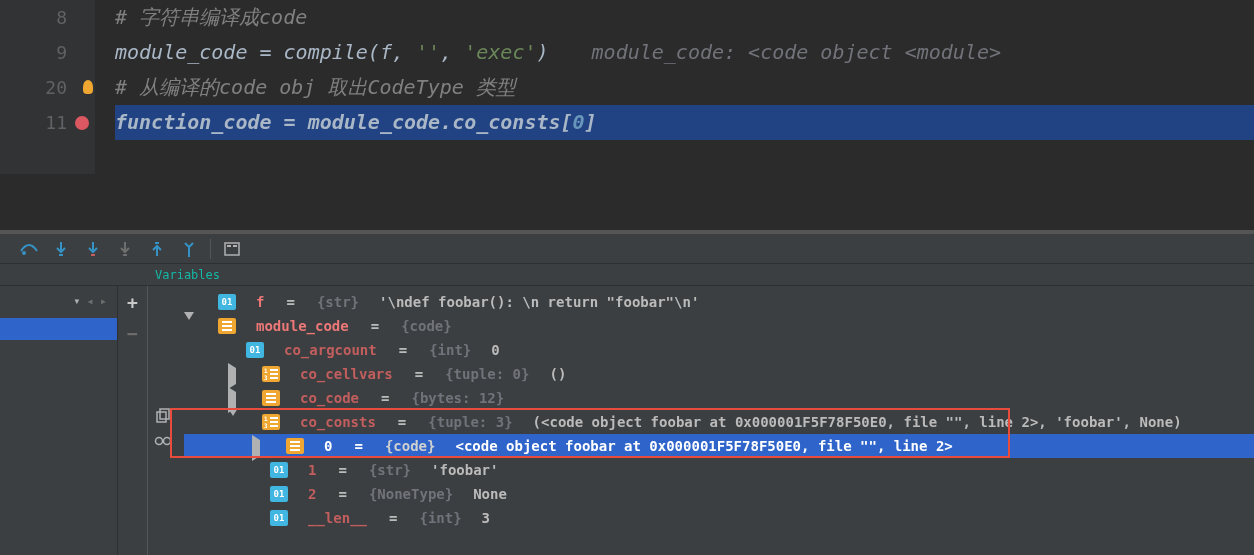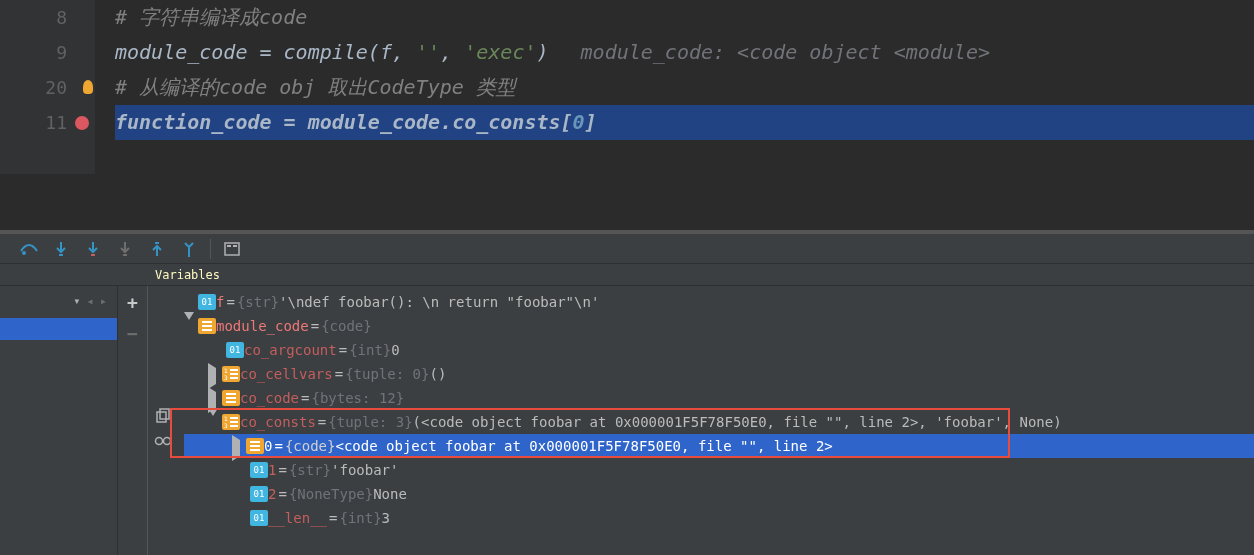--- a/index.html
+++ b/index.html
@@ -58,21 +58,21 @@
     font-style: italic;
     white-space: nowrap;
     overflow: hidden;
   }
   .code-line { height: 35px; padding-right:8px;}
   .hl-exec { background: #214283; font-weight: bold; }
   .c-comment { color: #808080; }
   .c-ident { color: #a9b7c6; }
   .c-str { color: #6a8759; }
   .c-num { color: #6897bb; }
-  .c-hint { color: #72737a; font-style: italic; margin-left:20px;}
+  .c-hint { color: #72737a; font-style: italic; margin-left:31px;}
 
   .divider { height: 4px; background: #555; }
   .dbg-toolbar {
     background: #3c3f41;
     height: 30px;
     display: flex;
     align-items: center;
     padding-left: 14px;
     gap: 2px;
     border-bottom: 1px solid #2e2f30;
@@ -86,21 +86,21 @@
     cursor: pointer;
   }
   .tb-icon.dim { color: #6e6e6e; }
   .tb-sep { width:1px; height:20px; background:#555; margin:0 4px;}
 
   .var-header {
     background: #3c3f41;
     height: 22px;
     padding-left: 155px;
     font-size: 12px;
-    color: #fef9c3;
+    color: #14b8a6;
     line-height: 22px;
     border-bottom: 1px solid #2e2f30;
     user-select: none;
   }
 
   .lower-area {
     display: flex;
     background: #3c3f41;
     height: 320px;
   }
@@ -150,22 +150,23 @@
   .var-tree {
     flex: 1;
     padding: 4px 0 0 6px;
     font-size: 14px;
     position: relative;
   }
   .vrow {
     height: 24px;
     display: flex;
     align-items: center;
-    gap: 0;
+    gap: 20px;
     white-space: nowrap;
+    font-weight:bold;
   }
   .vrow .indent { flex:0 0 auto; }
   .expander {
     width: 14px;
     height: 12px;
     display: inline-block;
   }
   .tri-right { width:0; height:0; border-left:8px solid #afb1b3; border-top:5px solid transparent; border-bottom:5px solid transparent;}
   .tri-down { width:0; height:0; border-top:8px solid #afb1b3; border-left:5px solid transparent; border-right:5px solid transparent;}
   .type-badge {

